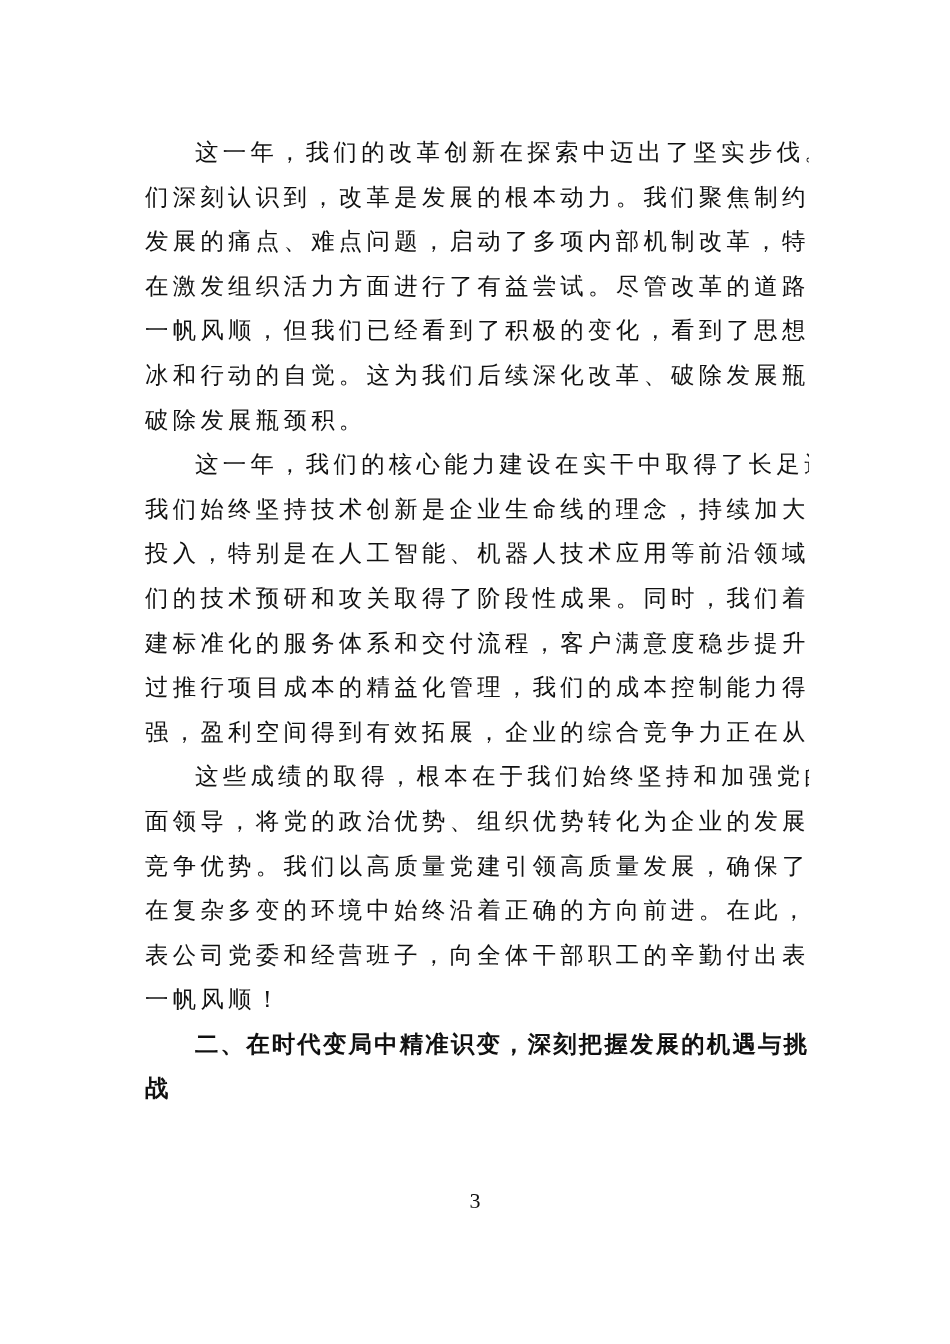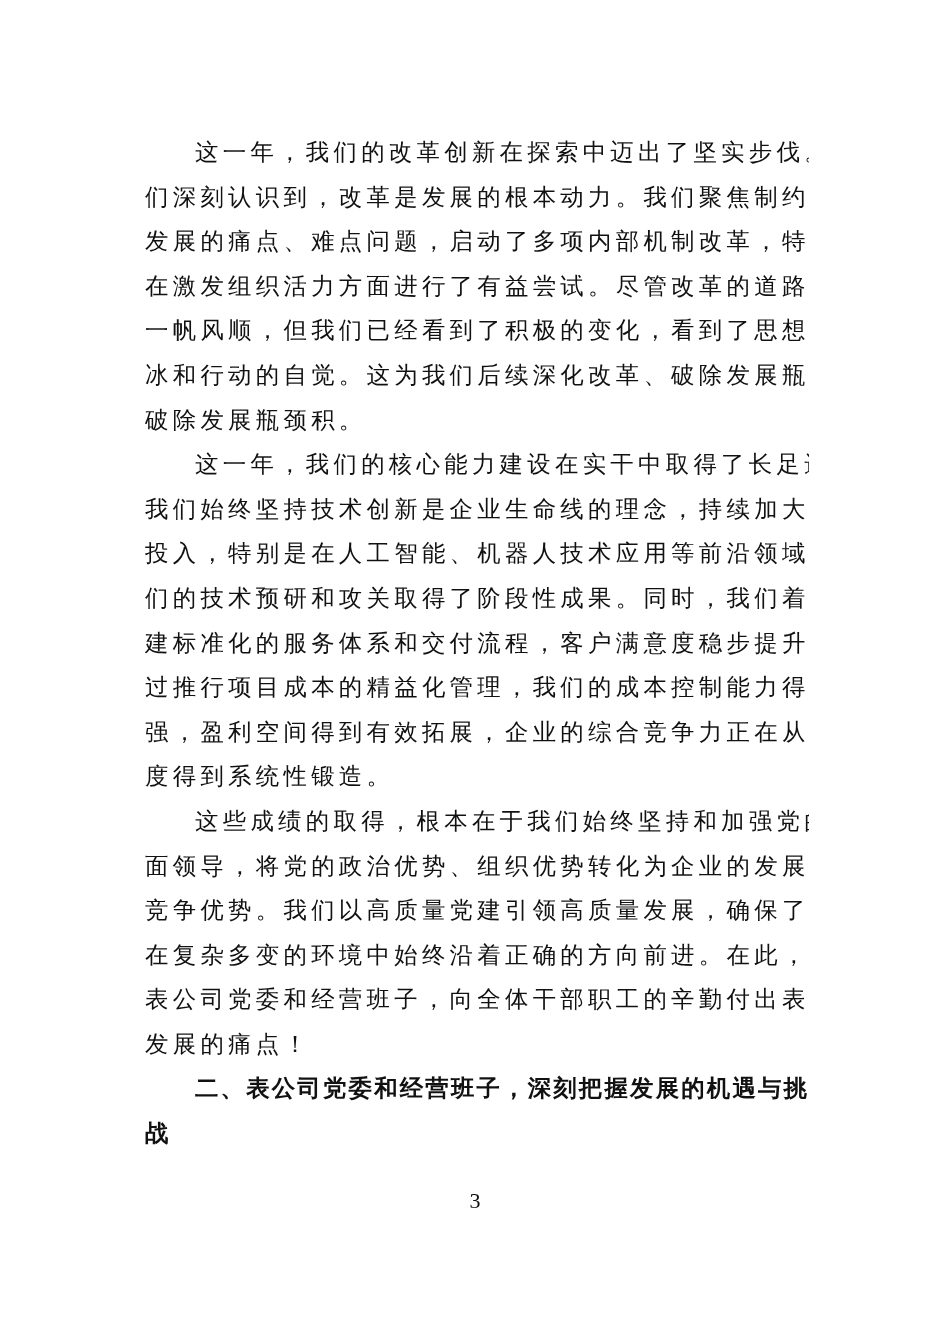--- a/index.html
+++ b/index.html
@@ -78,33 +78,32 @@
     </div>
 
     <div class="paragraph">
       <div class="line indent">这一年，我们的核心能力建设在实干中取得了长足进步</div>
       <div class="line">我们始终坚持技术创新是企业生命线的理念，持续加大研发</div>
       <div class="line">投入，特别是在人工智能、机器人技术应用等前沿领域，我</div>
       <div class="line">们的技术预研和攻关取得了阶段性成果。同时，我们着力构</div>
       <div class="line">建标准化的服务体系和交付流程，客户满意度稳步提升。通</div>
       <div class="line">过推行项目成本的精益化管理，我们的成本控制能力得到加</div>
       <div class="line">强，盈利空间得到有效拓展，企业的综合竞争力正在从多维</div>
-      <div class="line last">度得到系统性锻造。</div>
     </div>
 
     <div class="paragraph">
       <div class="line indent">这些成绩的取得，根本在于我们始终坚持和加强党的全</div>
       <div class="line">面领导，将党的政治优势、组织优势转化为企业的发展优势</div>
       <div class="line">竞争优势。我们以高质量党建引领高质量发展，确保了公司</div>
       <div class="line">在复杂多变的环境中始终沿着正确的方向前进。在此，我代</div>
       <div class="line">表公司党委和经营班子，向全体干部职工的辛勤付出表示衷</div>
-      <div class="line last">发展的痛点！</div>
+      <div class="line last">一帆风顺！</div>
     </div>
 
     <div class="heading">
-      <div class="line indent">二、表公司党委和经营班子，深刻把握发展的机遇与挑</div>
+      <div class="line indent">二、在时代变局中精准识变，深刻把握发展的机遇与挑</div>
       <div class="line last">战</div>
     </div>
 
   </div>
 
   <div class="page-number">3</div>
 </div>
 
 </body></html>

